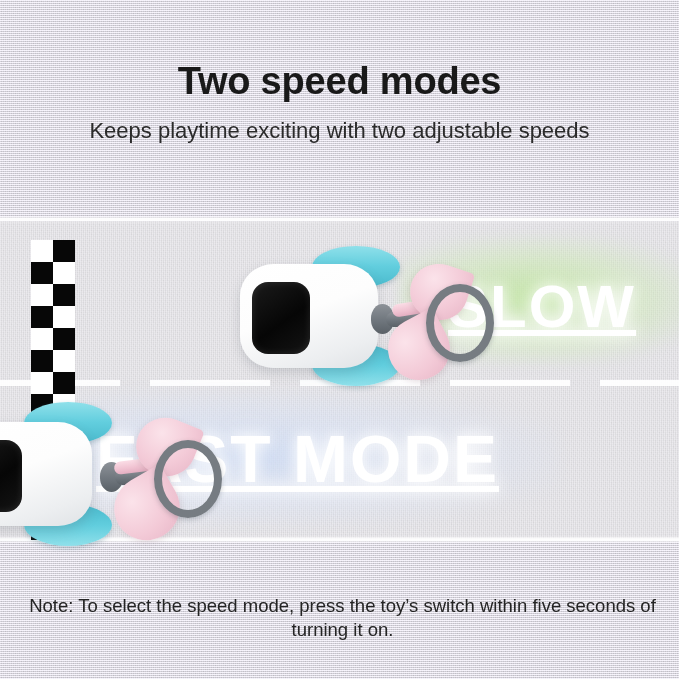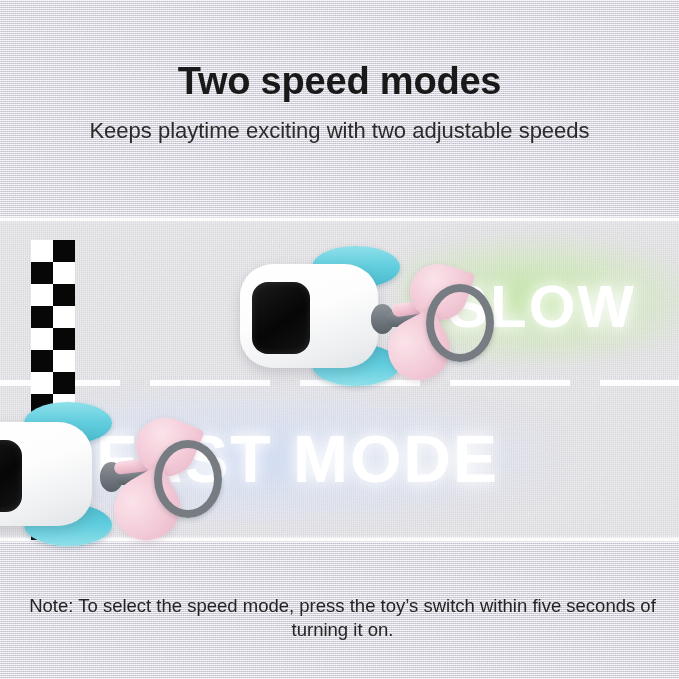--- a/index.html
+++ b/index.html
@@ -70,20 +70,21 @@
       linear-gradient(45deg,#070707 25%,transparent 25%,transparent 75%,#070707 75%);
     background-size:44px 44px;
     background-position:0 0, 22px 22px;
   }
 
   
   .word{
     position:absolute;font-weight:bold;color:#ffffff;
     letter-spacing:2px;white-space:nowrap;
     text-shadow:0 0 14px rgba(255,255,255,.95), 0 0 28px rgba(255,255,255,.75);
+    text-decoration:underline;
   }
   .word.slow{left:448px;top:272px;font-size:60px;}
   .word.fast{left:96px;top:421px;font-size:66px;}
 
   .glow-green{
     position:absolute;left:400px;top:236px;width:300px;height:128px;
     background:radial-gradient(ellipse at 45% 50%, rgba(186,228,150,.85) 0%, rgba(205,234,180,.55) 45%, rgba(224,240,210,0) 78%);
     filter:blur(6px);
   }
   .glow-blue{

